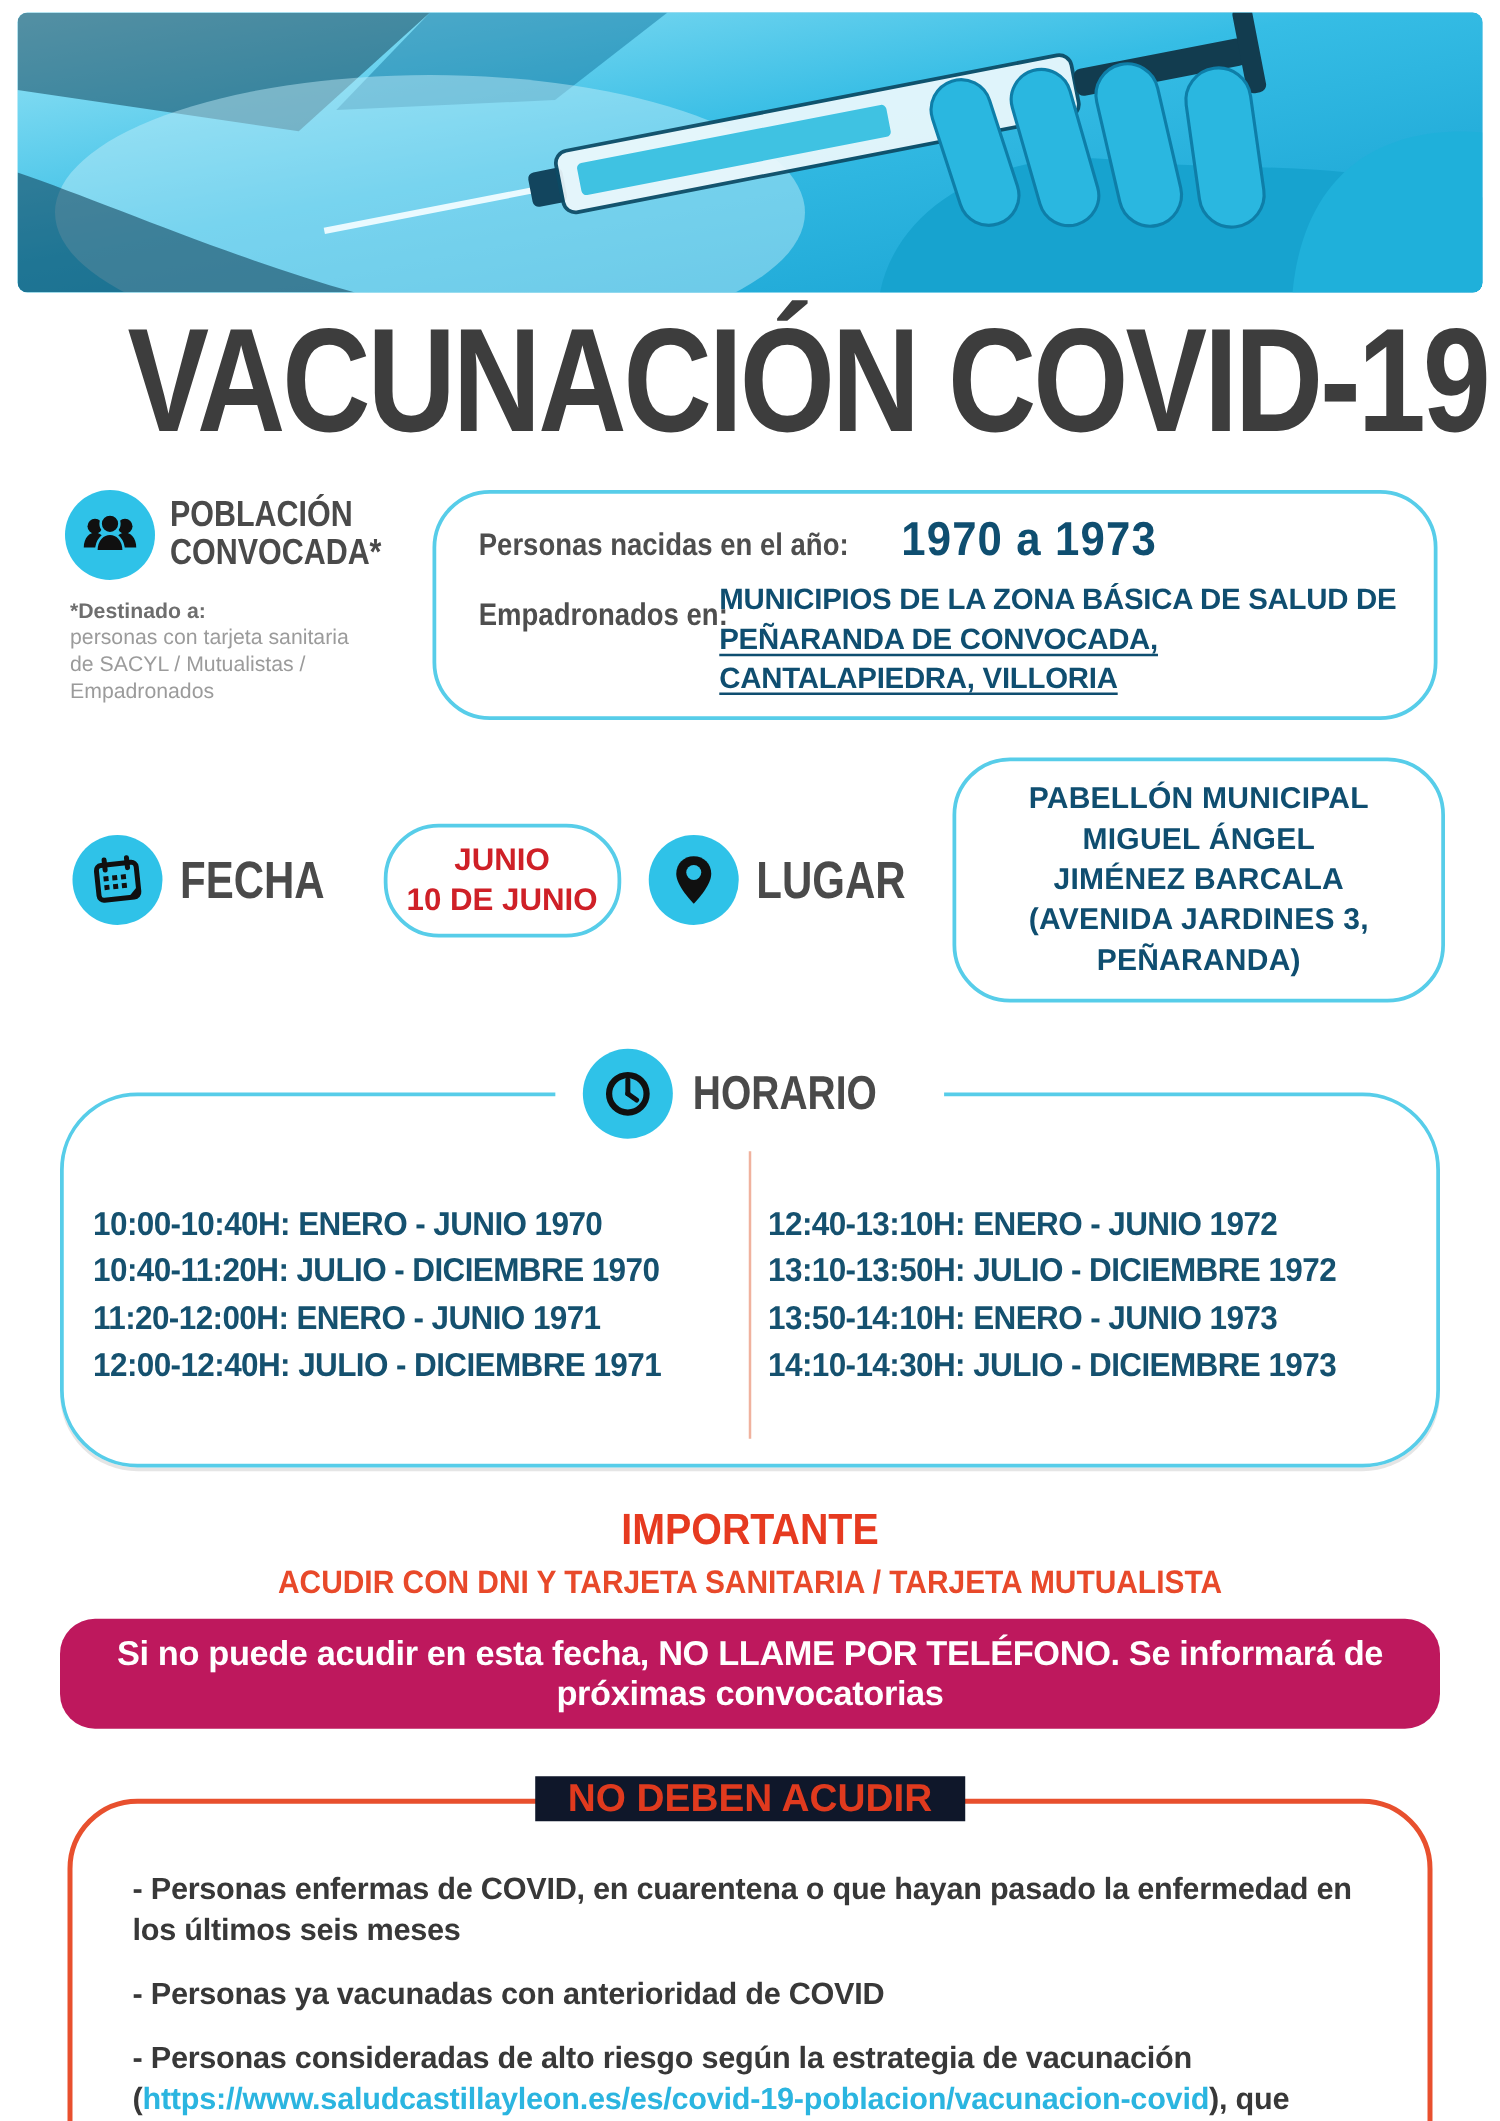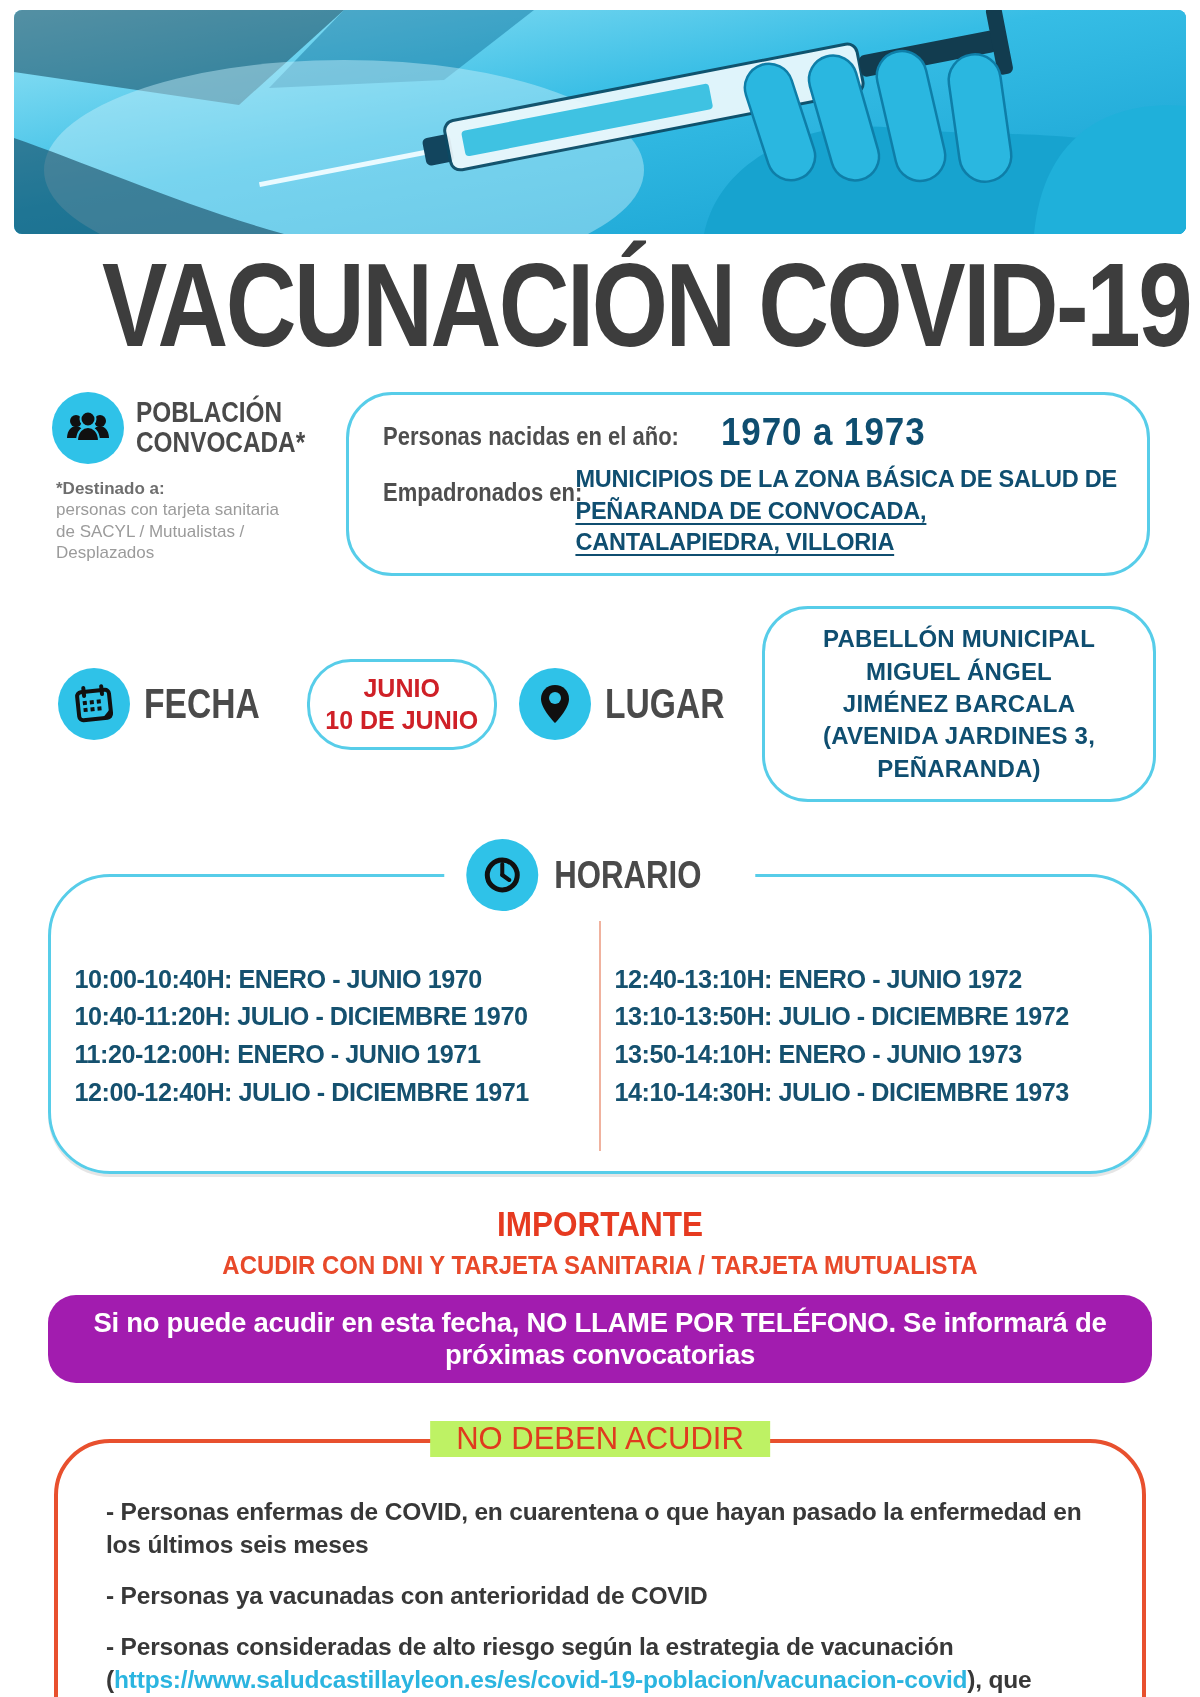--- a/index.html
+++ b/index.html
@@ -45,25 +45,25 @@
   .horario-header { position:absolute; top:-38px; left:50%; transform:translateX(-50%); background:#ffffff; padding:0 22px; display:flex; align-items:center; }
   .horario-title { color:#4a4a4a; font-weight:bold; font-size:38px; margin-left:16px; transform:scaleX(.82); transform-origin:left center; }
   .sched-cols { display:flex; height:100%; align-items:center; padding:30px 10px 6px; }
   .sched-col { flex:1; text-align:left; }
   .sched-line { display:block; color:#15516f; font-weight:bold; font-size:26.5px; line-height:1.42; letter-spacing:-0.5px; transform:scaleX(.95); transform-origin:center; white-space:nowrap; }
   .sched-divider { width:2px; background:#f0b29e; height:230px; flex:none; align-self:center; }
 
   
   .importante-head { margin-top:30px; text-align:center; color:#e63a20; font-weight:bold; font-size:35px; transform:scaleX(.9); transform-origin:center; }
   .importante-sub { margin-top:6px; text-align:center; color:#e8492a; font-weight:bold; font-size:26px; transform:scaleX(.92); transform-origin:center; }
-  .banner { margin:14px 48px 0; background:#a21caf; border-radius:28px; color:#ffffff; font-weight:bold; font-size:27.5px; text-align:center; padding:12px 10px; letter-spacing:-0.3px; }
+  .banner { margin:14px 48px 0; background:#be185d; border-radius:28px; color:#ffffff; font-weight:bold; font-size:27.5px; text-align:center; padding:12px 10px; letter-spacing:-0.3px; }
 
   
   .exclusions { position:relative; margin:56px 54px 0; border:4px solid #e8502e; border-radius:56px; padding:52px 44px 36px 48px; }
-  .exclusions-label { position:absolute; top:-22px; left:50%; transform:translateX(-50%); background:#bef264; padding:0 26px; color:#e03a1e; font-weight:normal; font-size:31px; white-space:nowrap; }
+  .exclusions-label { position:absolute; top:-22px; left:50%; transform:translateX(-50%); background:#0f172a; padding:0 26px; color:#e03a1e; font-weight:bold; font-size:31px; white-space:nowrap; }
   .excl-item { color:#383838; font-weight:bold; font-size:24.5px; line-height:1.35; margin-bottom:18px; letter-spacing:-0.2px; }
   .excl-item:last-child { margin-bottom:0; }
   .link { color:#2bb5e0; }
 </style>
 </head>
 <body>
 
 <div class="page">
 
   <div class="photo">
@@ -117,21 +117,21 @@
           </svg>
         </div>
         <div class="pop-title">
           <span class="cond">POBLACIÓN</span><br>
           <span class="cond">CONVOCADA*</span>
         </div>
       </div>
       <div class="pop-foot">
         <div class="lead">*Destinado a:</div>
         <div>personas con tarjeta sanitaria</div>
-        <div>de SACYL / Mutualistas / Desplazados</div>
+        <div>de SACYL / Mutualistas / Empadronados</div>
       </div>
     </div>
 
     <div class="elig-box">
       <div class="elig-row">
         <span class="elig-label">Personas nacidas en el año:</span>
         <span class="born-value">1970 a 1973</span>
       </div>
       <div class="elig-row elig-row2">
         <span class="elig-label">Empadronados en:</span>

